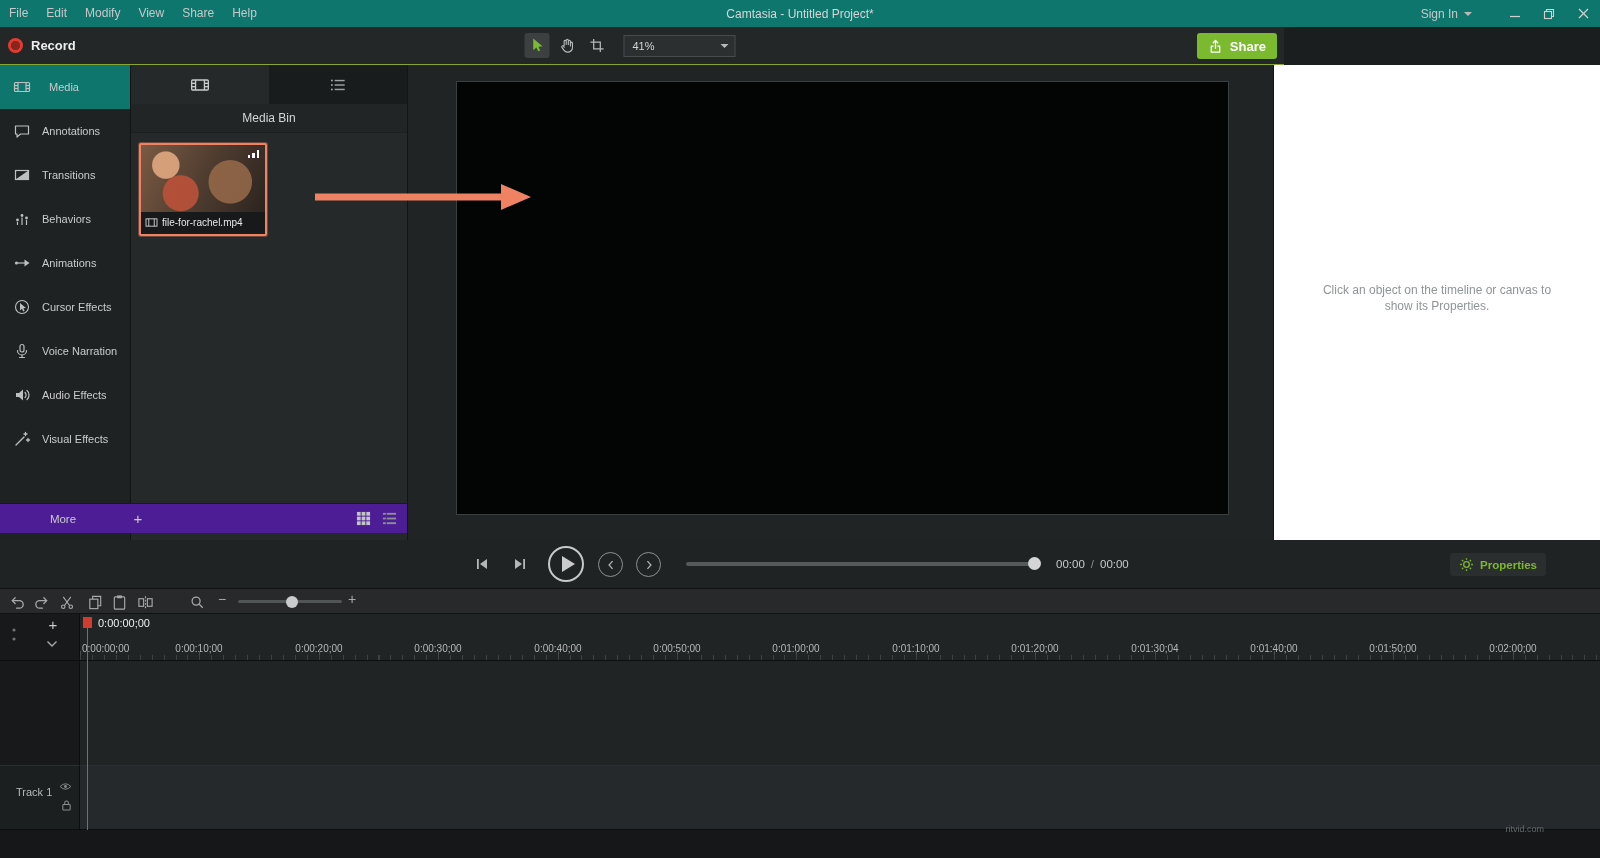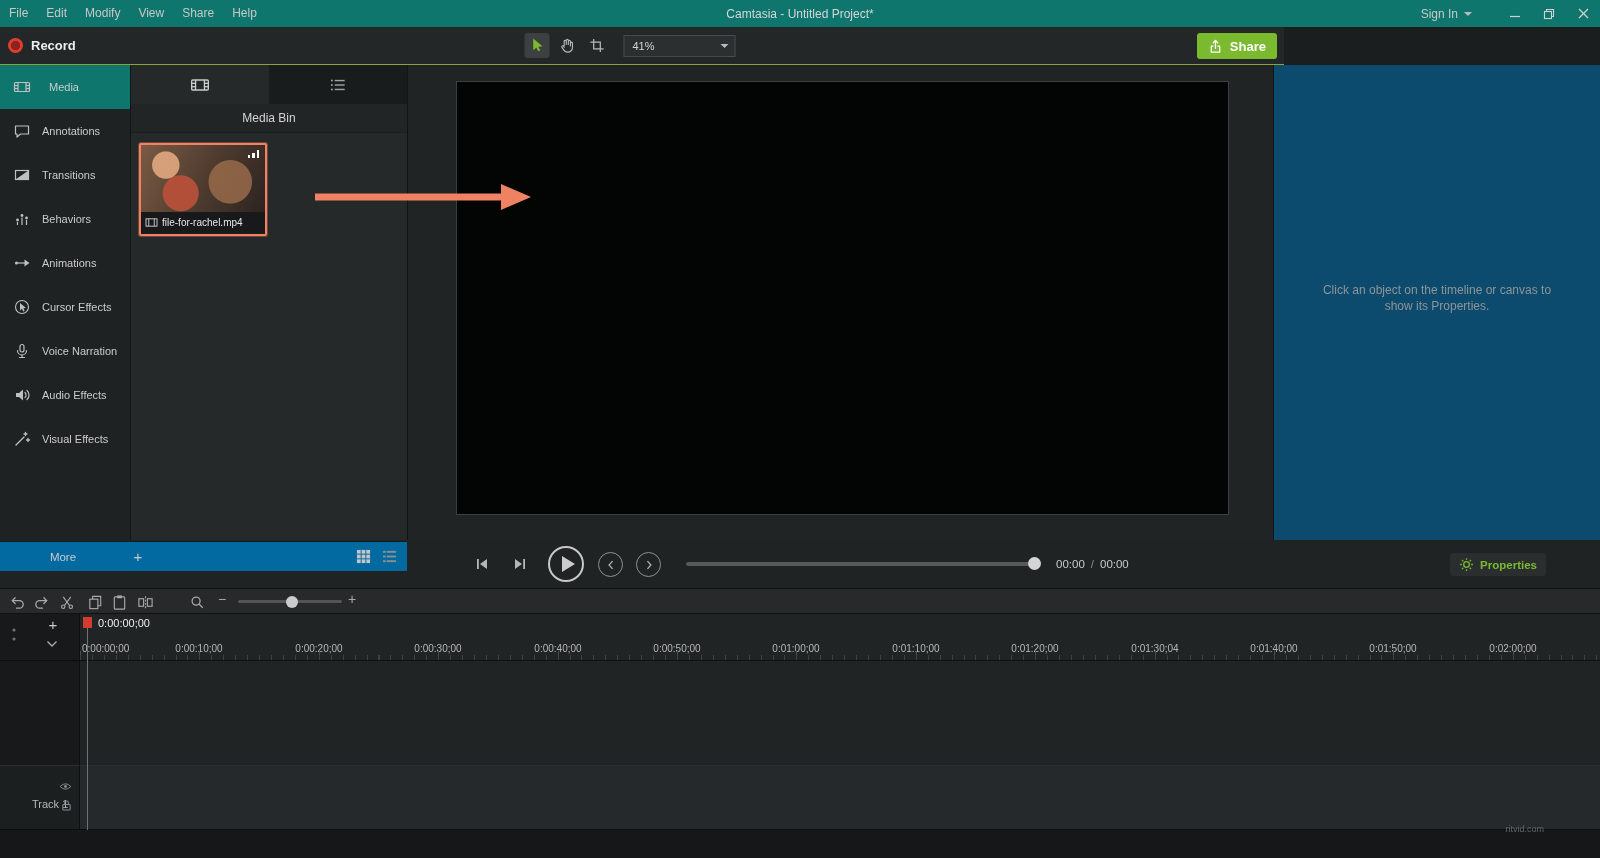--- a/index.html
+++ b/index.html
@@ -46,32 +46,32 @@
   #media-thumb { height:67px; position:relative;
      background:
        radial-gradient(circle at 20% 30%, rgba(224,168,128,.9) 0 12%, rgba(0,0,0,0) 13%),
        radial-gradient(circle at 32% 72%, rgba(182,80,58,.95) 0 18%, rgba(0,0,0,0) 19%),
        radial-gradient(circle at 72% 55%, rgba(152,106,74,.85) 0 22%, rgba(0,0,0,0) 23%),
        linear-gradient(115deg,#7a5a43,#4c3a2e 55%,#2c2420); }
   #thumb-bars { position:absolute; top:5px; right:6px; display:flex; align-items:flex-end; gap:2px; }
   #thumb-bars i { width:2.5px; background:#fff; display:block; }
   #media-name-row { height:20px; background:#17191a; display:flex; align-items:center; gap:4px; padding:0 4px; }
   #media-filename { font-size:10px; color:#e6e7e8; white-space:nowrap; overflow:hidden; }
-  #panel-bottom-bar { position:absolute; left:0; top:503px; width:407px; height:30px; background:#0369a1; display:flex; align-items:center; border-top:1px solid #171a1b; z-index:3;margin-top:38px; }
+  #panel-bottom-bar { position:absolute; left:0; top:503px; width:407px; height:30px; background:#4c1d95; display:flex; align-items:center; border-top:1px solid #171a1b; z-index:3; }
   #more-label { width:126px; text-align:center; font-size:11.5px; color:#c9cbcc; }
   #add-media-btn { font-size:15px; color:#c9cbcc; width:24px; text-align:center; }
   #view-toggles { margin-left:auto; display:flex; gap:11px; padding-right:10px; align-items:center; }
 
   
   #stage { position:absolute; left:407px; top:65px; width:866px; height:475px; background:#202425; border-left:1px solid #121415; }
   #canvas { position:absolute; left:48px; top:16px; width:773px; height:434px; background:#030404; border:1px solid #3c3f40; }
   #arrow-overlay { position:absolute; left:315px; top:183px; z-index:5; }
 
   
-  #props-panel { position:absolute; left:1273px; top:65px; width:327px; height:475px; background:#0c4a6e; border-left:1px solid #121415; }
+  #props-panel { position:absolute; left:1273px; top:65px; width:327px; height:475px; background:#ffffff; border-left:1px solid #121415; }
   #props-hint { position:absolute; left:50%; top:218px; transform:translateX(-50%); width:252px; text-align:center; font-size:12px; line-height:1.3; color:#8f9596; }
 
   
   #playback-strip { position:absolute; left:0; top:540px; width:1600px; height:48px; background:#1f2324; }
   .pb { position:absolute; display:flex; align-items:center; justify-content:center; }
   #prevframe-btn { left:470px; top:13px; width:24px; height:22px; }
   #nextframe-btn { left:508px; top:13px; width:24px; height:22px; }
   #play-btn { left:548px; top:6px; width:36px; height:36px; border:2px solid #c6c8c9; border-radius:50%; }
   #play-tri { width:0; height:0; border-left:13px solid #c9cbcc; border-top:8px solid transparent; border-bottom:8px solid transparent; margin-left:4px; }
   #jumpback-btn { left:598px; top:12px; width:25px; height:25px; border:1.5px solid #8e9192; border-radius:50%; }
@@ -100,21 +100,21 @@
   #playhead-head { position:absolute; left:83px; top:3px; width:9px; height:11px; background:#d23b2f; z-index:7; }
   #playhead-line { position:absolute; left:87px; top:14px; width:1px; height:202px; background:#6f7273; z-index:7; }
   #ruler-labels { position:absolute; left:0; top:29px; width:1600px; height:12px; }
   .ruler-label { position:absolute; font-size:10px; color:#b6b8b9; transform:translateX(-50%); white-space:nowrap; }
   .ruler-label.first { transform:none; }
   #ruler-ticks-major { position:absolute; left:80px; right:0; top:37px; height:9px; background:repeating-linear-gradient(to right,#4b4f50 0 1px,transparent 1px 119.4px); }
   #ruler-ticks-minor { position:absolute; left:80px; right:0; top:41px; height:5px; background:repeating-linear-gradient(to right,#3d4142 0 1px,transparent 1px 11.94px); }
   #ruler-line { position:absolute; left:0; top:46px; width:1600px; height:1px; background:#0d0f0f; }
   #track1 { position:absolute; left:0; top:151px; width:1600px; height:65px; display:flex; }
   #track1-header { width:80px; height:65px; background:#1c1f20; border-right:1px solid #0d0f0f; border-top:1px solid #2c2f30; border-bottom:1px solid #0d0f0f; position:relative; }
-  #track1-name { position:absolute; left:16px; top:32px; font-size:11px; color:#b6b8b9;margin-left:16px; }
+  #track1-name { position:absolute; left:16px; top:20px; font-size:11px; color:#b6b8b9; }
   #track1-eye { position:absolute; left:59px; top:16px; }
   #track1-lock { position:absolute; left:61px; top:33px; }
   #track1-lane { flex:1; background:#26292b; border-top:1px solid #2c2f30; border-bottom:1px solid #0d0f0f; }
   #tl-bottom { position:absolute; left:0; top:216px; width:1600px; height:28px; background:#151718; }
   #watermark { position:absolute; right:56px; top:210px; font-size:9px; color:#626768; z-index:8; }
 </style>
 </head>
 <body>
 
 <div id="titlebar">

